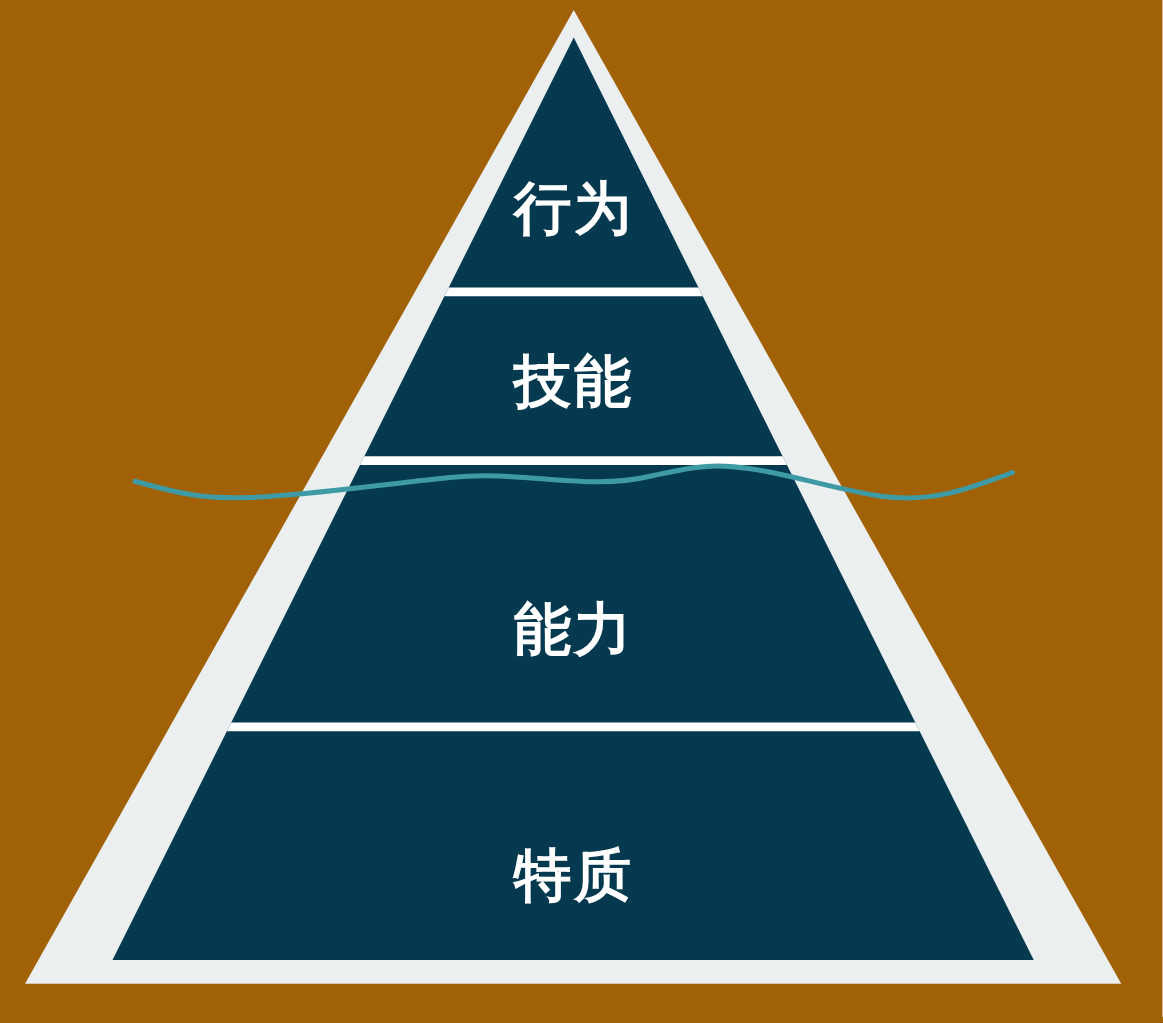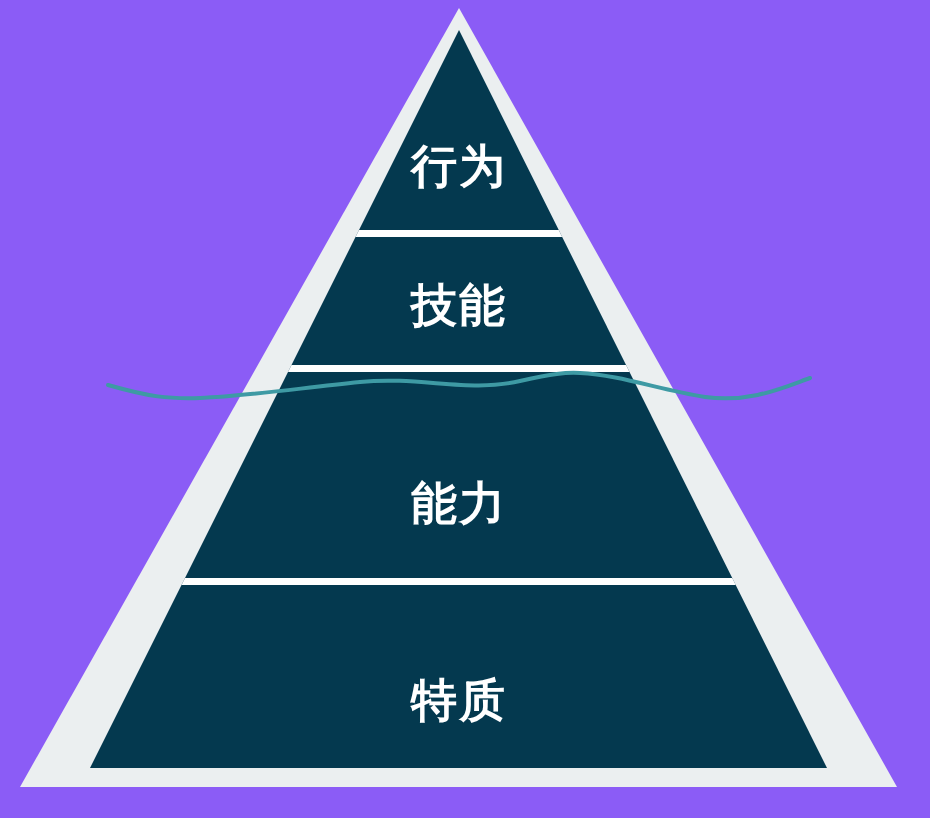--- a/index.html
+++ b/index.html
@@ -11,21 +11,21 @@
   body {
     width: 930px;
     height: 818px;
     font-family: "Liberation Sans", "DejaVu Sans", sans-serif;
     overflow: hidden;
   }
   #diagram-root {
     position: relative;
     width: 930px;
     height: 818px;
-    background: #8b5cf6;
+    background: #a16207;
   }
   #pyramid-svg {
     position: absolute;
     top: 0;
     left: 0;
     width: 930px;
     height: 818px;
     display: block;
   }
   .tier-label {

